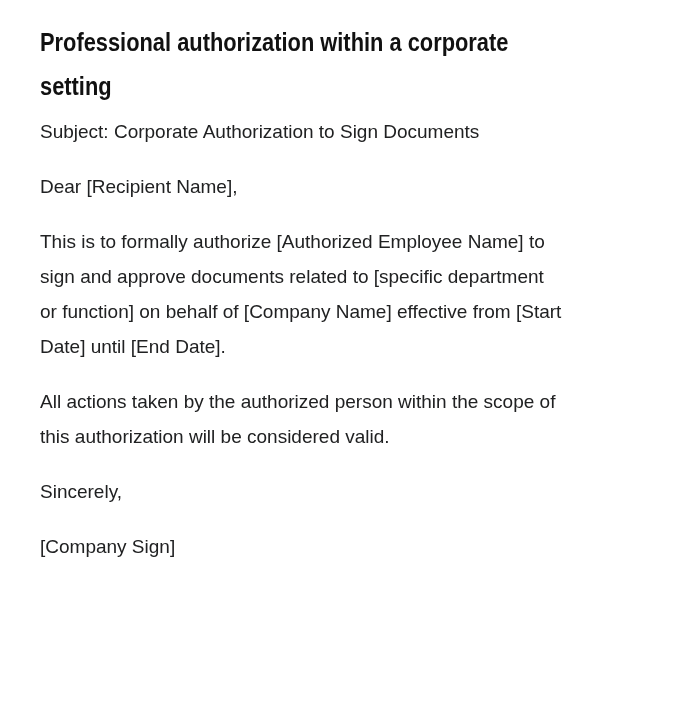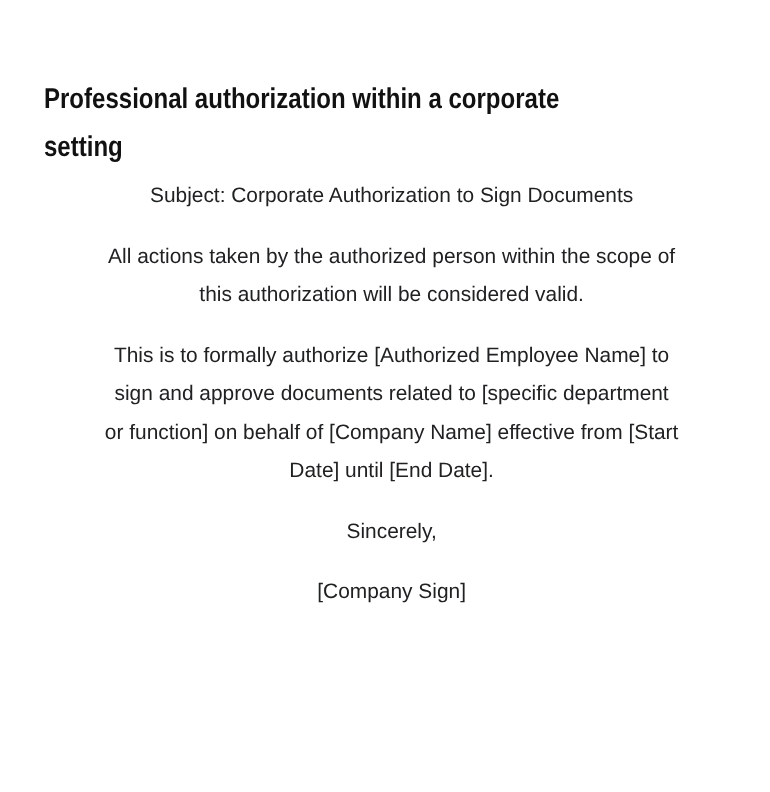--- a/index.html
+++ b/index.html
@@ -11,21 +11,20 @@
     height: 720px;
     background: #ffffff;
     font-family: "Liberation Sans", sans-serif;
     overflow: hidden;
   }
   .doc {
     box-sizing: border-box;
     width: 700px;
     padding: 20px 28px 0 40px;
     color: #202122;
-    margin-top: 47px;
   }
   .title {
     margin: 0 0 6px 0;
     font-size: 26px;
     font-weight: 700;
     line-height: 44px;
     color: #111111;
   }
   .title-line {
     display: block;
@@ -36,48 +35,50 @@
   .para {
     margin: 0 0 20px 0;
     font-size: 19px;
     font-weight: 400;
     line-height: 35px;
     color: #202122;
   }
   .body-line {
     display: block;
     white-space: nowrap;
-    text-align: center;
   }
 </style>
 </head>
 <body>
 
 <main class="doc">
 
   <h1 class="title">
     <span class="title-line">Professional authorization within a corporate</span>
     <span class="title-line">setting</span>
   </h1>
 
   <p class="para">
     <span class="body-line">Subject: Corporate Authorization to Sign Documents</span>
   </p>
 
-
   <p class="para">
-    <span class="body-line">All actions taken by the authorized person within the scope of</span>
-    <span class="body-line">this authorization will be considered valid.</span>
+    <span class="body-line">Dear [Recipient Name],</span>
   </p>
 
   <p class="para">
     <span class="body-line">This is to formally authorize [Authorized Employee Name] to</span>
     <span class="body-line">sign and approve documents related to [specific department</span>
     <span class="body-line">or function] on behalf of [Company Name] effective from [Start</span>
     <span class="body-line">Date] until [End Date].</span>
+  </p>
+
+  <p class="para">
+    <span class="body-line">All actions taken by the authorized person within the scope of</span>
+    <span class="body-line">this authorization will be considered valid.</span>
   </p>
 
   <p class="para">
     <span class="body-line">Sincerely,</span>
   </p>
 
 
 
   <p class="para">
     <span class="body-line">[Company Sign]</span>

